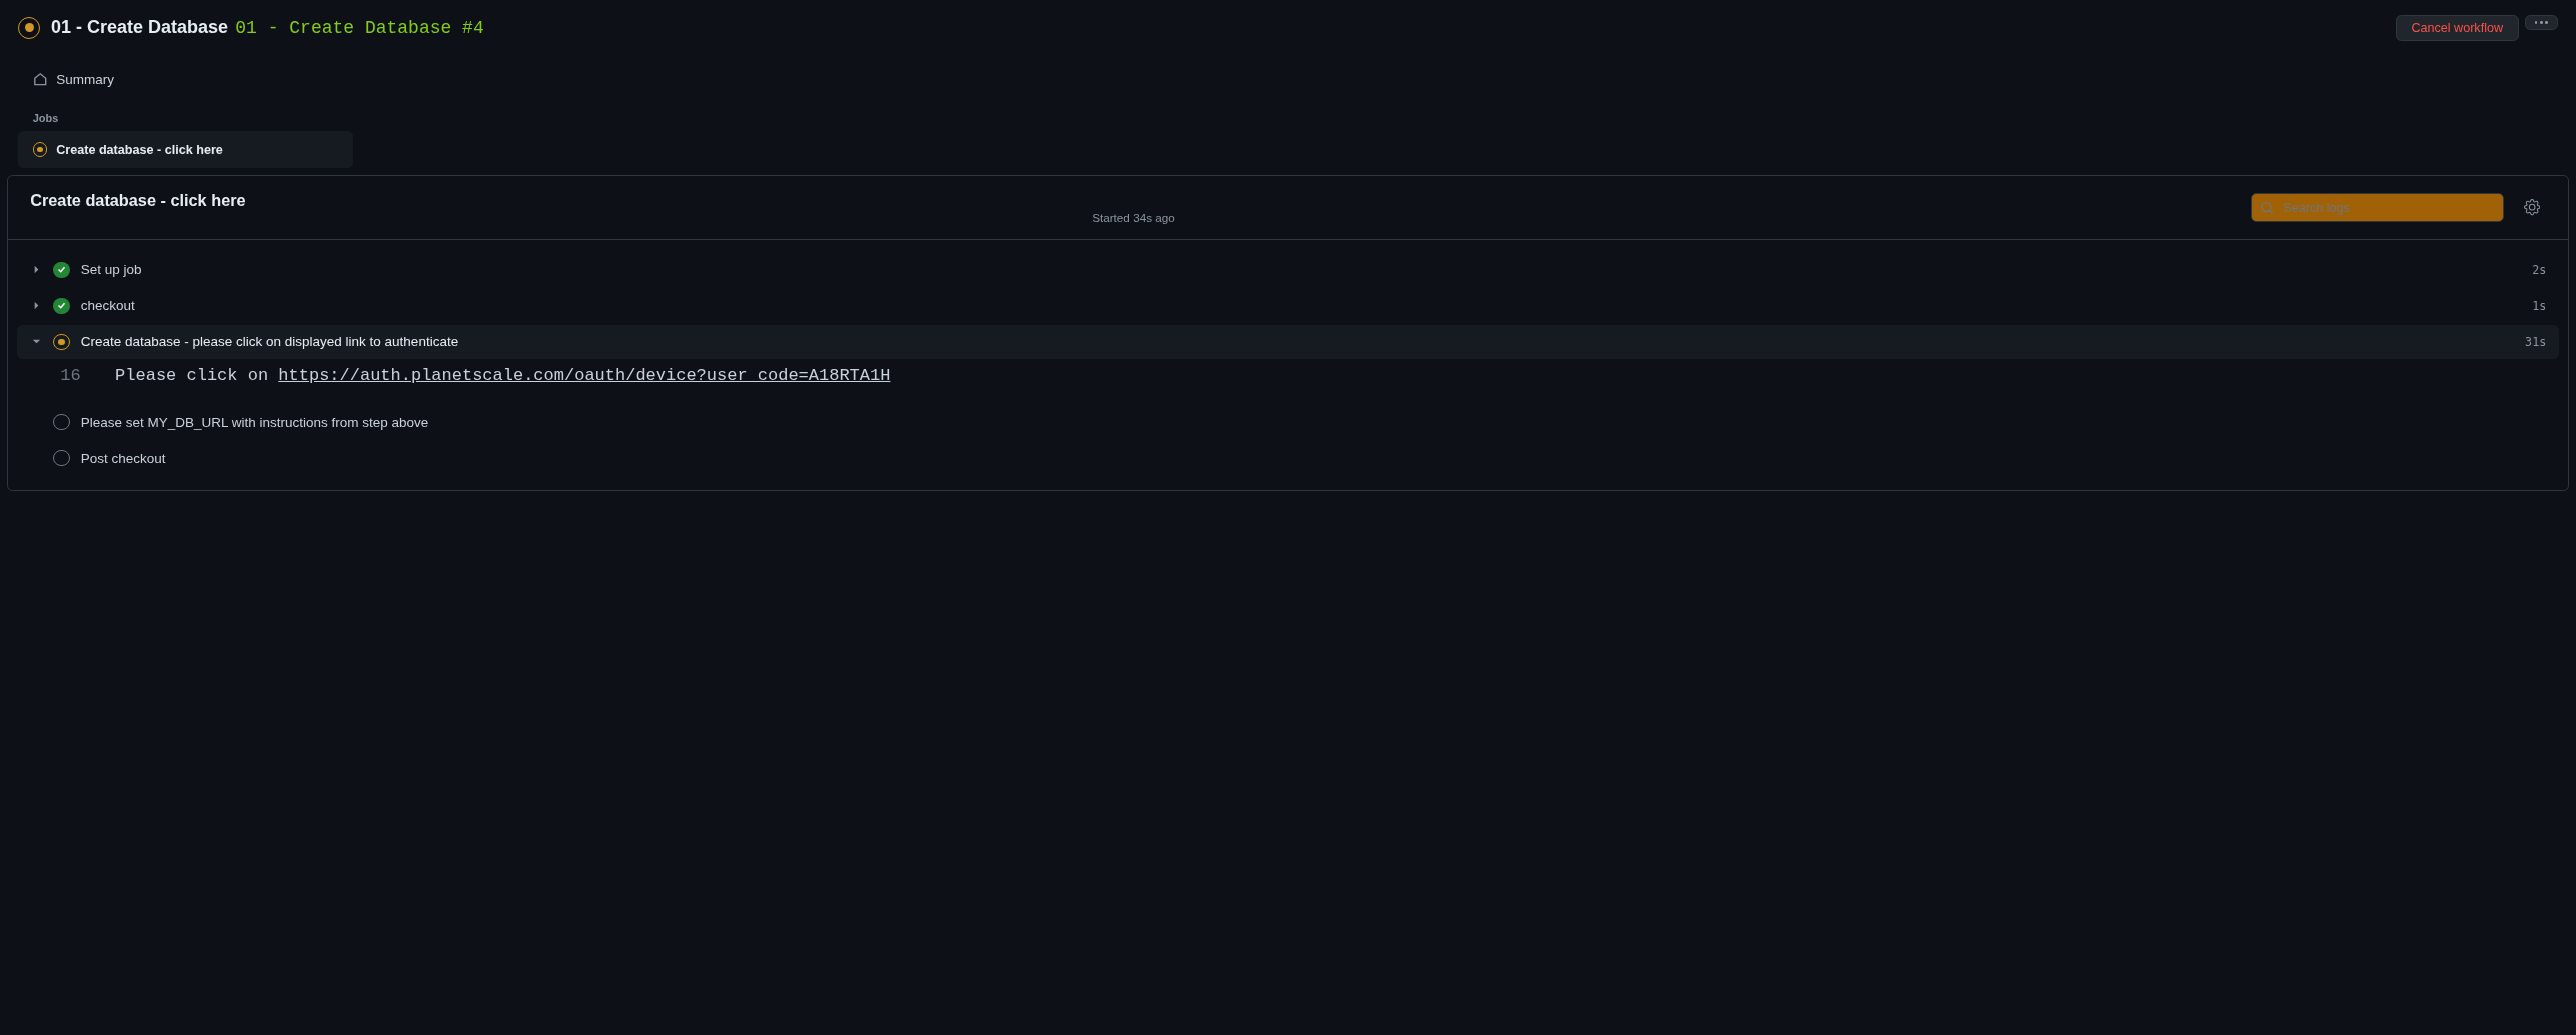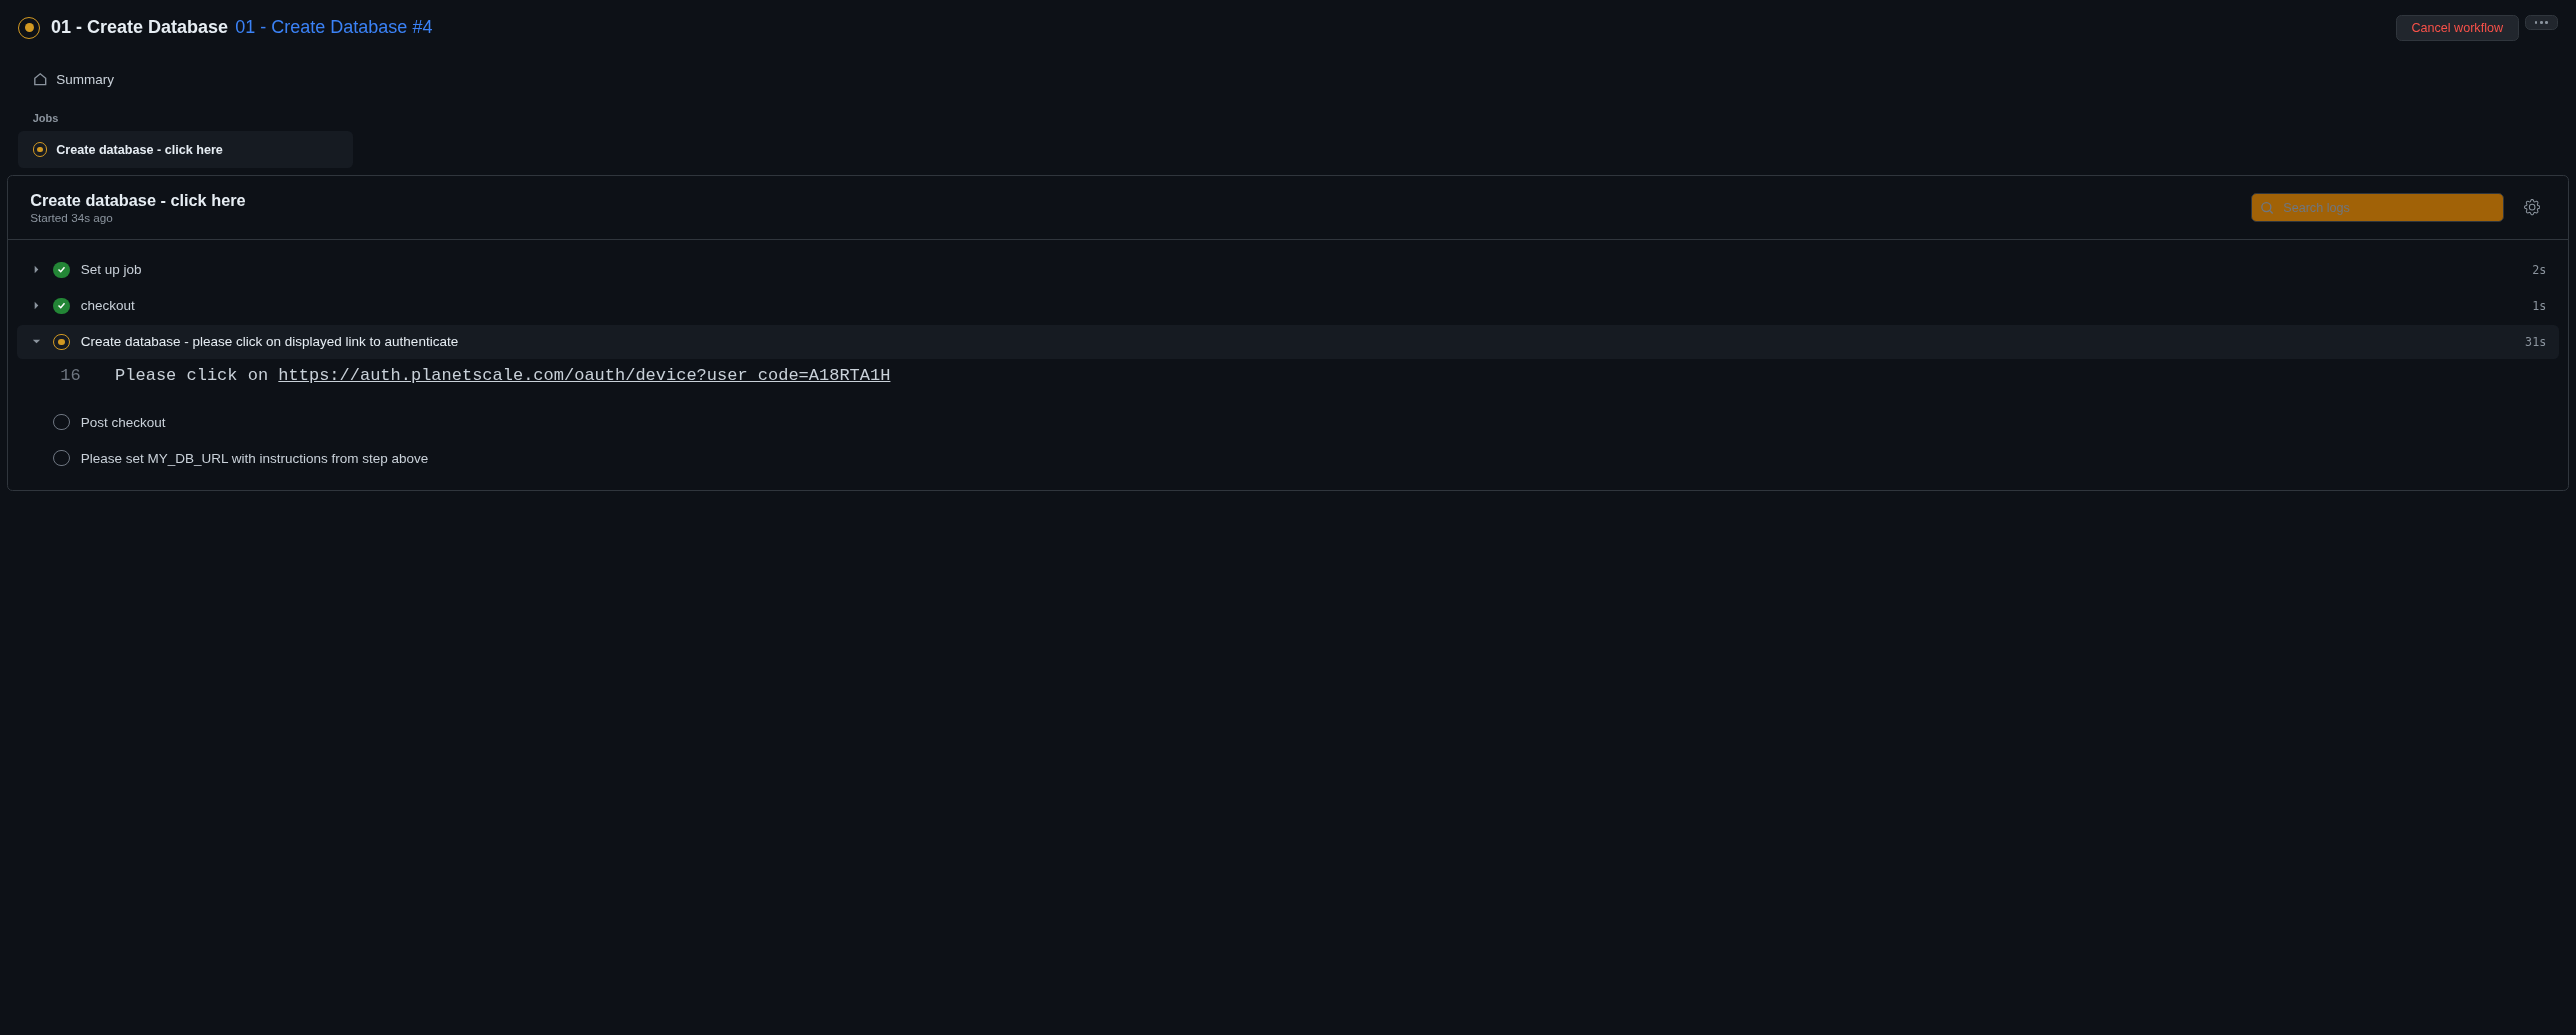--- a/index.html
+++ b/index.html
@@ -50,21 +50,22 @@
 
     .header-title {
       font-size: 18px;
       font-weight: 600;
       color: #e6edf3;
     }
 
     .header-subtitle {
       font-size: 18px;
       font-weight: 400;
-      color: #3b82f6;
+      color: #84cc16;
+      font-family: Liberation Mono, monospace;
     }
 
     .header-actions {
       display: flex;
       gap: 6px;
       align-items: flex-start;
     }
 
     .btn-cancel {
       background-color: #21262d;
@@ -191,20 +192,21 @@
     .panel-title {
       font-size: 16.3px;
       font-weight: 600;
       color: #e6edf3;
     }
 
     .panel-subtitle {
       font-size: 11.7px;
       color: #8b949e;
       margin-top: 1.8px;
+      text-align: center;
     }
 
     .search-wrap {
       position: relative;
       width: 253px;
     }
 
     .search-input {
       width: 100%;
       background-color: #a16207;
@@ -458,27 +460,27 @@
       <div class="log-line">
         <span class="log-lineno">16</span>
         <span class="log-text">
           <span>Please click on </span><a class="log-link">https://auth.planetscale.com/oauth/device?user_code=A18RTA1H</a>
         </span>
       </div>
 
       <div class="step-row">
         <div class="chevron-spacer"></div>
         <div class="status-pending"></div>
-        <span class="step-label">Post checkout</span>
+        <span class="step-label">Please set MY_DB_URL with instructions from step above</span>
         <span class="step-duration"></span>
       </div>
 
       <div class="step-row">
         <div class="chevron-spacer"></div>
         <div class="status-pending"></div>
-        <span class="step-label">Please set MY_DB_URL with instructions from step above</span>
+        <span class="step-label">Post checkout</span>
         <span class="step-duration"></span>
       </div>
 
     </div>
   </div>
 </div>
 
 
 </body></html>

